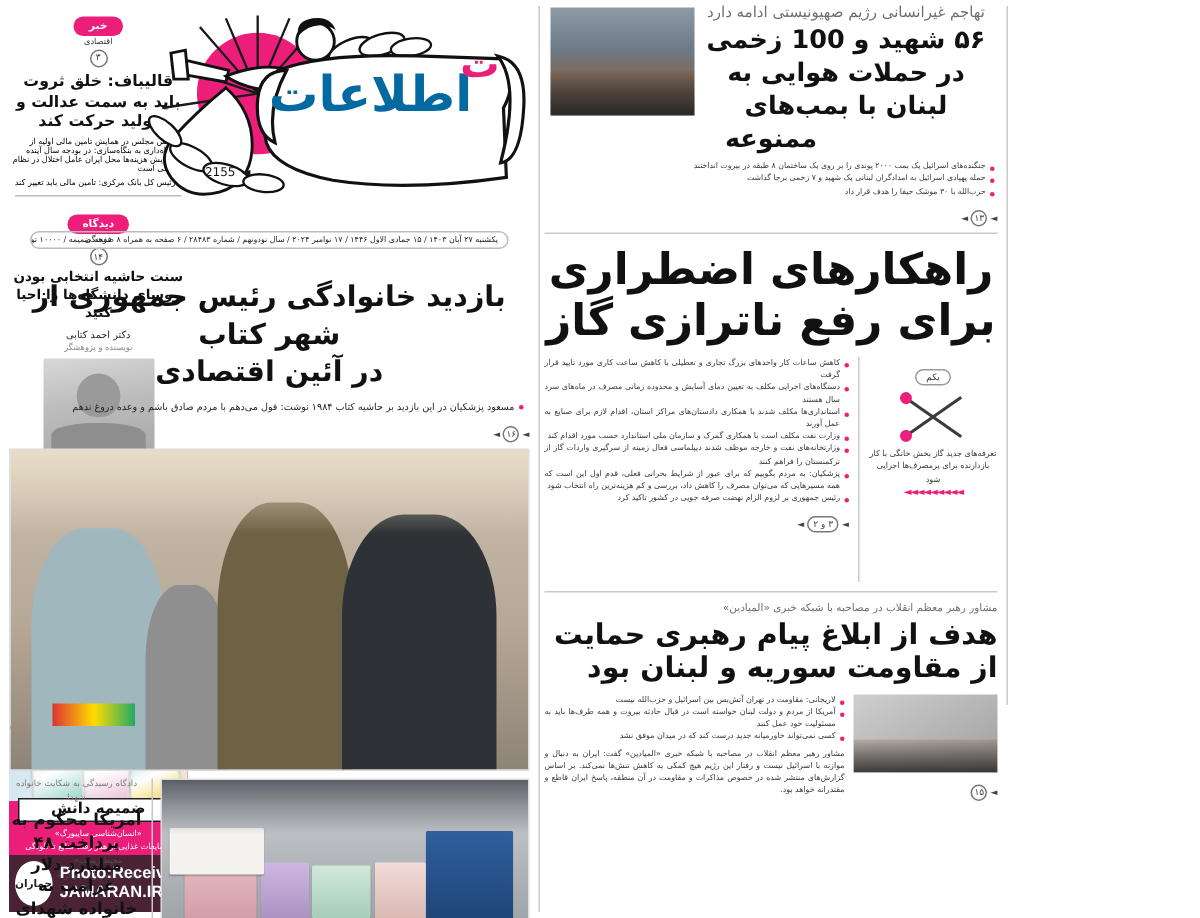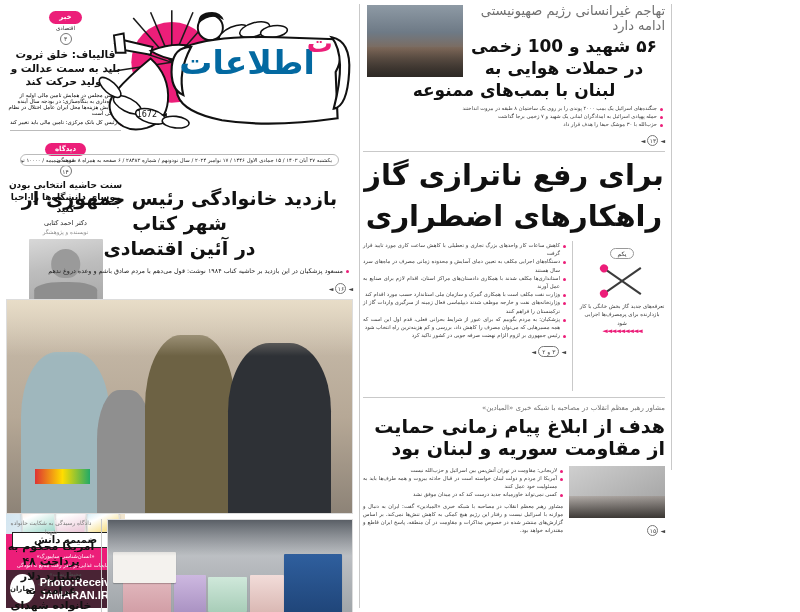--- a/index.html
+++ b/index.html
@@ -101,21 +101,21 @@
   .wm-logo{
     width:30px;height:30px;border-radius:50%;
     background:#fff; display:flex;align-items:center;justify-content:center;
     color:#222; font-size:7px; font-weight:bold;
   }
   .wm-text{ color:#fff; font-size:11px; font-weight:bold; line-height:1.15;
             font-family:"Liberation Sans",sans-serif; }
 
   
   .center{ position:absolute; right:129px; top:0; width:312px; height:612px; padding:3px 6px 0 4px;}
-  .kicker-grey{ font-size:13px; color:#6f6f6f; }
+  .kicker-grey{ font-size:10px; color:#6f6f6f; text-align:center; }
   .war-head{
     font-size:17px; font-weight:bold; color:#111; line-height:1.3;
     text-align:center; margin-top:2px; letter-spacing:-.2px;
   }
   .war-photo{
     width:96px;height:72px; float:left; margin:2px 0 2px 4px;
     background:linear-gradient(180deg,#8e9aa5 0%,#6e7a86 38%,#7d6a5c 62%,#4a4440 100%);
     position:relative; overflow:hidden;
   }
   .war-photo::after{
@@ -255,22 +255,22 @@
       <div class="pg-arrow" style="margin:2px 0 0 0">
         <span>◄</span>
           <span class="circ">۱۳</span>
           <span>◄</span>
       </div>
     </div>
 
     <div class="rule" style="margin:4px 0 6px 0"></div>
 
     <div>
+      <div class="main-head" style="margin-top:6px">راهکارهای اضطراری</div>
       <div class="main-head">برای رفع ناترازی گاز</div>
-      <div class="main-head" style="margin-top:6px">راهکارهای اضطراری</div>
 
       <div class="col2" style="margin-top:8px">
 
         <div style="width:86px;flex:0 0 86px;text-align:center;">
           <div style="text-align:center;margin-bottom:4px">
             <span class="okay-box">یکم</span>
           </div>
           <div class="pins">
             <div class="pin a"></div>
               <div class="pin b"></div>
@@ -294,21 +294,21 @@
               <span>◄</span>
           </div>
         </div>
       </div>
     </div>
 
     <div class="rule" style="margin:6px 0"></div>
 
     <div>
       <div class="kicker-grey" style="text-align:right;font-size:7px">مشاور رهبر معظم انقلاب در مصاحبه با شبکه خبری «المیادین»</div>
-      <div class="main-head" style="font-size:19px;margin-top:3px;text-align:right">هدف از ابلاغ پیام زمانی حمایت از مقاومت سوریه و لبنان بود</div>
+      <div class="main-head" style="font-size:19px;margin-top:3px;text-align:right">هدف از ابلاغ پیام رهبری حمایت از مقاومت سوریه و لبنان بود</div>
       <div class="col2" style="margin-top:6px">
         <div style="width:96px;flex:0 0 96px">
           <div class="war-photo" style="float:none;width:100%;height:52px;margin:0;background:linear-gradient(150deg,#cfcfcf,#9e9e9e)"></div>
           <div class="pg-arrow" style="margin-top:3px">
             <span>◄</span>
               <span class="circ">۱۵</span>
           </div>
         </div>
         <div style="flex:1">
           <div class="txt bul" style="font-size:5.3px">لاریجانی: مقاومت در تهران آتش‌بس بین اسرائیل و حزب‌الله نیست</div>
@@ -357,21 +357,21 @@
         </g>
 
         <path d="M186 44 q30 -12 96 -10 l60 2 q10 16 0 34 l2 48 q-70 10 -120 2 q-40 -8 -46 -26 q-6 -22 8 -50z" fill="#fff" stroke="#111" stroke-width="2.2"></path>
         <path d="M338 34 q16 20 2 74 q14 -2 16 -38 q2 -32 -18 -36z" fill="#fff" stroke="#111" stroke-width="2.2"></path>
         <path d="M192 44 q-14 26 -8 50 q-14 -6 -12 -30 q2 -20 20 -20z" fill="#fff" stroke="#111" stroke-width="2.2"></path>
       </svg>
       
       <div style="position:absolute;right:16px;top:46px;width:180px;text-align:center;color:#0369a1;
                   font-size:33px;font-weight:bold;line-height:.92;letter-spacing:-2px;">اطلاعات</div>
       <div style="position:absolute;right:20px;top:26px;color:#ec1e79;font-size:26px;font-weight:bold;">ت</div>
-      <div style="position:absolute;right:196px;top:108px;color:#111;font-size:8px;">1672</div>
+      <div style="position:absolute;right:196px;top:108px;color:#111;font-size:8px;">2155</div>
       <div style="position:absolute;right:186px;top:108px;color:#111;font-size:8px;">◄</div>
     </div>
 
     <div class="date-bar">یکشنبه ۲۷ آبان ۱۴۰۳ / ۱۵ جمادی الاول ۱۴۴۶ / ۱۷ نوامبر ۲۰۲۴ / سال نودونهم / شماره ۲۸۴۸۳ / ۶ صفحه به همراه ۸ صفحه ضمیمه / ۱۰۰۰۰ تومان</div>
 
     <div style="margin-top:20px">
       <div class="rt-head">بازدید خانوادگی رئیس جمهوری از شهر کتاب</div>
       <div class="rt-head">در آئین اقتصادی</div>
       <div class="rt-lead bul" style="margin:5px 4px 0 4px">مسعود پزشکیان در این بازدید بر حاشیه کتاب ۱۹۸۴ نوشت: قول می‌دهم با مردم صادق باشم و وعده دروغ ندهم</div>
       <div class="pg-arrow" style="margin:3px 0 0 0;justify-content:flex-start">

